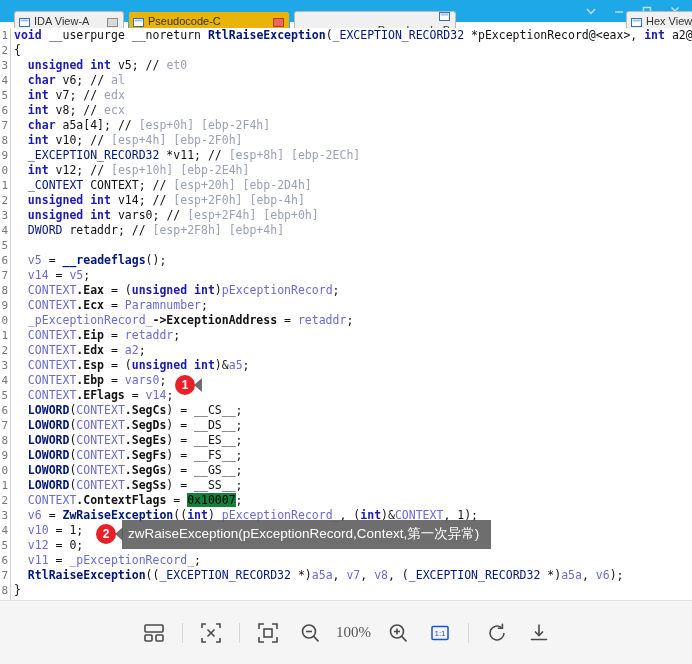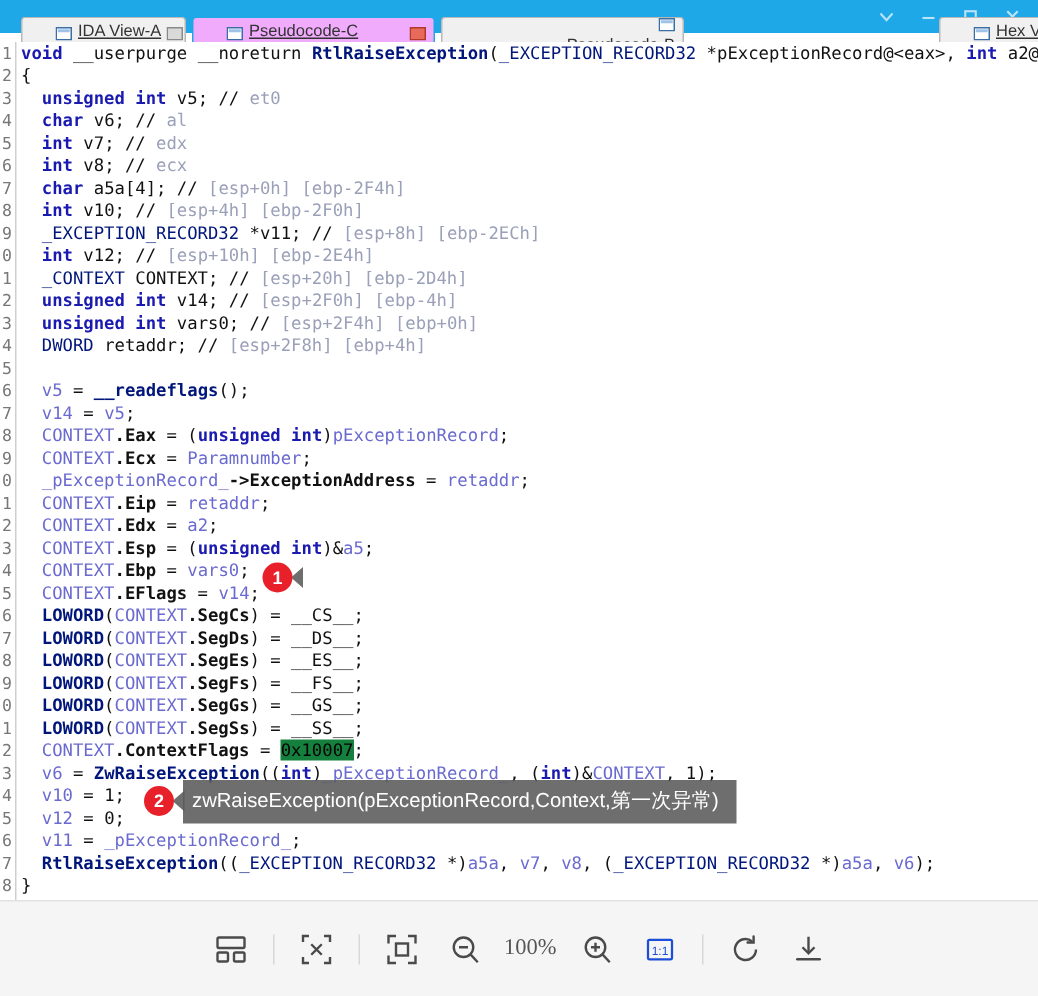--- a/index.html
+++ b/index.html
@@ -52,29 +52,28 @@
     position: absolute;
     top: 0;
     height: 17px;
     background: #f0f0f0;
     border: 1px solid #b9b9b9;
     border-bottom: none;
     border-radius: 3px 3px 0 0;
     display: flex;
     align-items: flex-end;
     gap: 4px;
-    padding: 0 5px 1px 22px;
+    padding: 0 5px 1px 4px;
     box-sizing: border-box;
     font-size: 11px;
     color: #333;
     white-space: nowrap;
-    text-decoration: underline;
   }
   .tab.active {
-    background: #f0abfc;
+    background: #eab308;
     border-color: #1fa8e8;
   }
   .tab-label {
     font-size: 11px;
     line-height: 11px;
     font-family: "Liberation Sans", sans-serif;
   }
   .tab-icon {
     width: 11px; height: 9px;
     flex: 0 0 auto;

